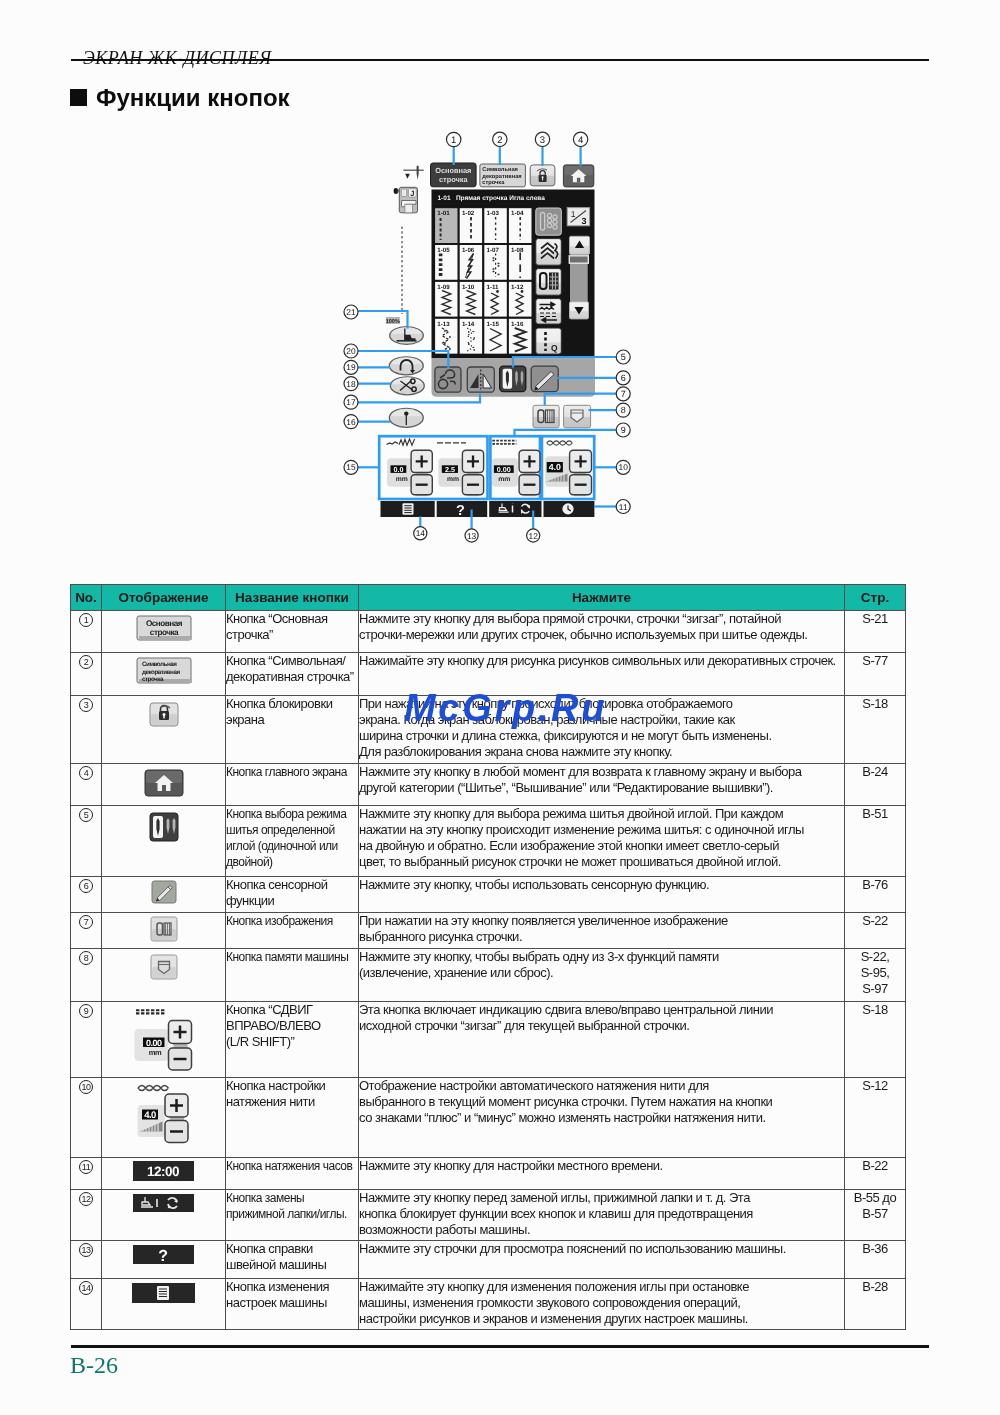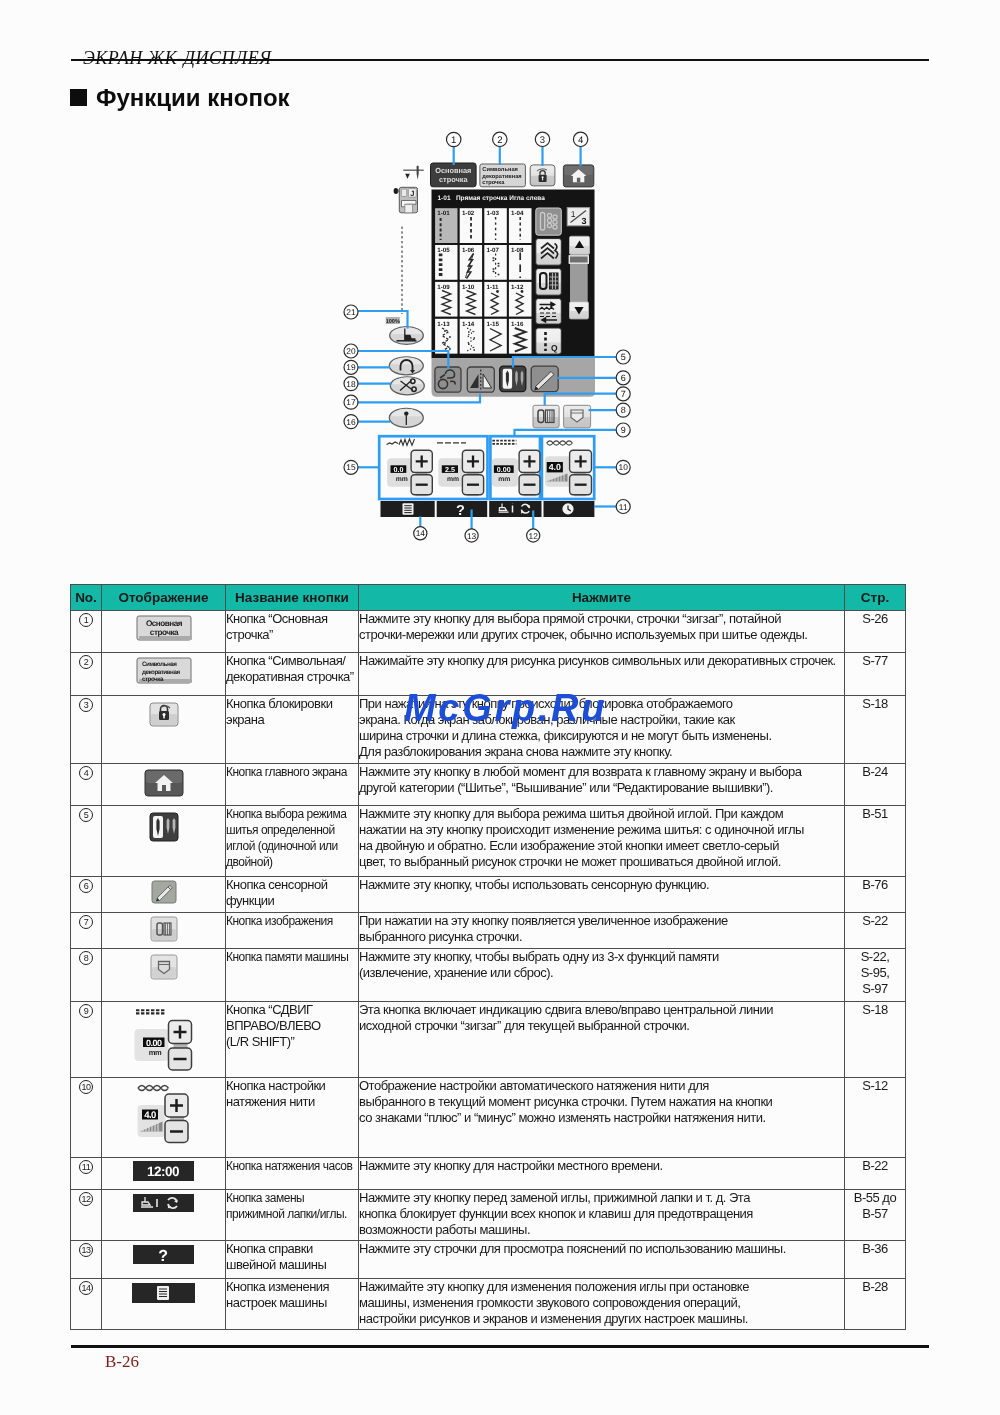--- a/index.html
+++ b/index.html
@@ -27,21 +27,21 @@
   td.cno{text-align:center;padding-top:4px;}
   td.cimg{text-align:center;}
   td.cname{padding:2.5px 0 0 4px;white-space:nowrap;margin-left:46px;}
   td.cdesc{padding:2.5px 0 0 8px;white-space:nowrap;}
   td.cpage{text-align:center;padding-top:2px;}
   .circ{display:inline-block;width:12px;height:12px;border:1px solid #222;border-radius:50%;
         font-size:9px;line-height:12px;text-align:center;font-weight:normal;}
   .sm{font-size:12px;letter-spacing:-0.5px;}
   
   .footrule{left:71px;top:1345px;width:858px;height:3px;background:#111;}
-  .pageno{left:70px;top:1352px;font-family:"Liberation Serif",serif;font-size:17px;color:#7f1d1d;margin-left:35px;}
+  .pageno{left:70px;top:1352px;font-family:"Liberation Serif",serif;font-size:24px;color:#0f766e;}
 </style>
 </head>
 <body>
 
 <div class="abs hdrtext">ЭКРАН ЖК-ДИСПЛЕЯ</div>
 
 <div class="abs hdrrule"></div>
 
 <div class="abs secthead"><span class="sq"></span>Функции кнопок</div>
 
@@ -482,21 +482,21 @@
 <tr style="height:42px">
         <td class="cno"><span class="circ">1</span></td>
 <td class="cimg"><svg width="58" height="30" style="margin-top:4px">
             <rect x="2" y="1" width="54" height="24" rx="2" fill="#d9d9d9" stroke="#6e6e6e"></rect>
             <rect x="4" y="21" width="53" height="4" rx="1" fill="#aaa"></rect>
             <text x="29" y="11" font-size="8.2" text-anchor="middle" fill="#222" font-weight="bold">Основная</text>
             <text x="29" y="20" font-size="8.2" text-anchor="middle" fill="#222" font-weight="bold">строчка</text>
           </svg></td>
 <td class="cname"><span>Кнопка “Основная<br>строчка”</span></td>
 <td class="cdesc">Нажмите эту кнопку для выбора прямой строчки, строчки “зигзаг”, потайной<br>строчки-мережки или других строчек, обычно используемых при шитье одежды.</td>
-<td class="cpage">S-26</td>
+<td class="cpage">S-21</td>
       </tr>
 
 <tr style="height:43px">
         <td class="cno"><span class="circ">2</span></td>
 <td class="cimg"><svg width="58" height="30" style="margin-top:4px">
             <rect x="2" y="1" width="54" height="25" rx="2" fill="#d9d9d9" stroke="#6e6e6e"></rect>
             <rect x="4" y="22" width="53" height="4" rx="1" fill="#aaa"></rect>
             <text x="7" y="9" font-size="6.3" fill="#222" font-weight="bold">Символьная</text>
             <text x="7" y="16.5" font-size="6.3" fill="#222" font-weight="bold">декоративная</text>
             <text x="7" y="24" font-size="6.3" fill="#222" font-weight="bold">строчка</text>

